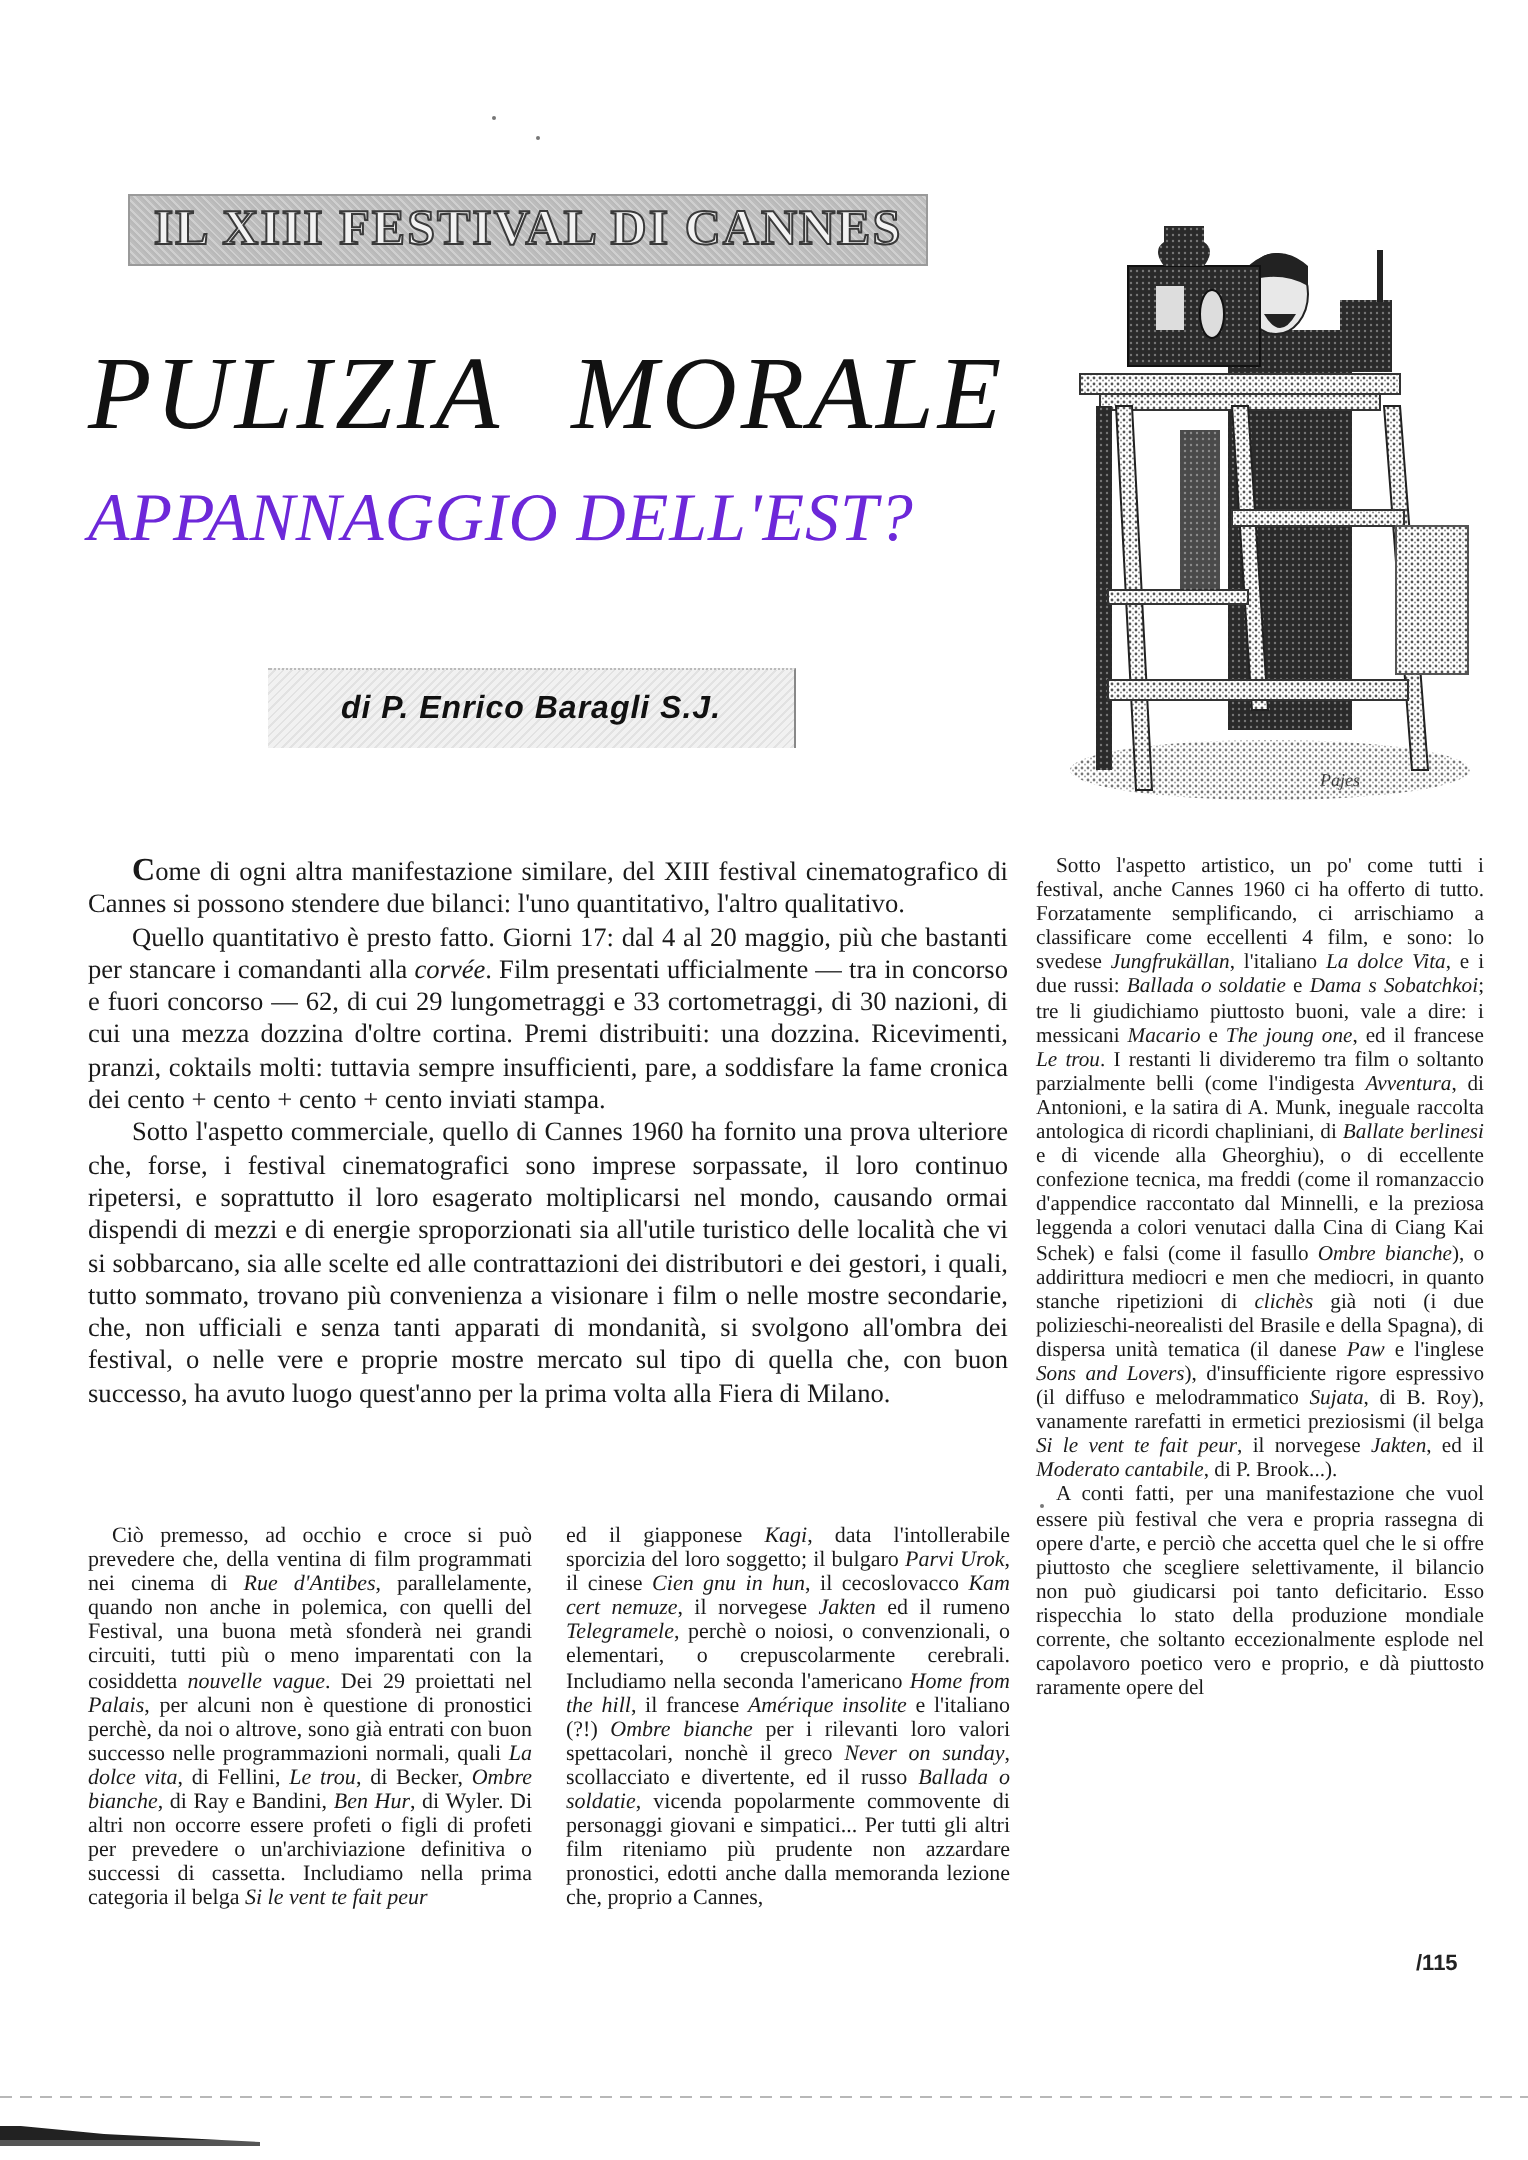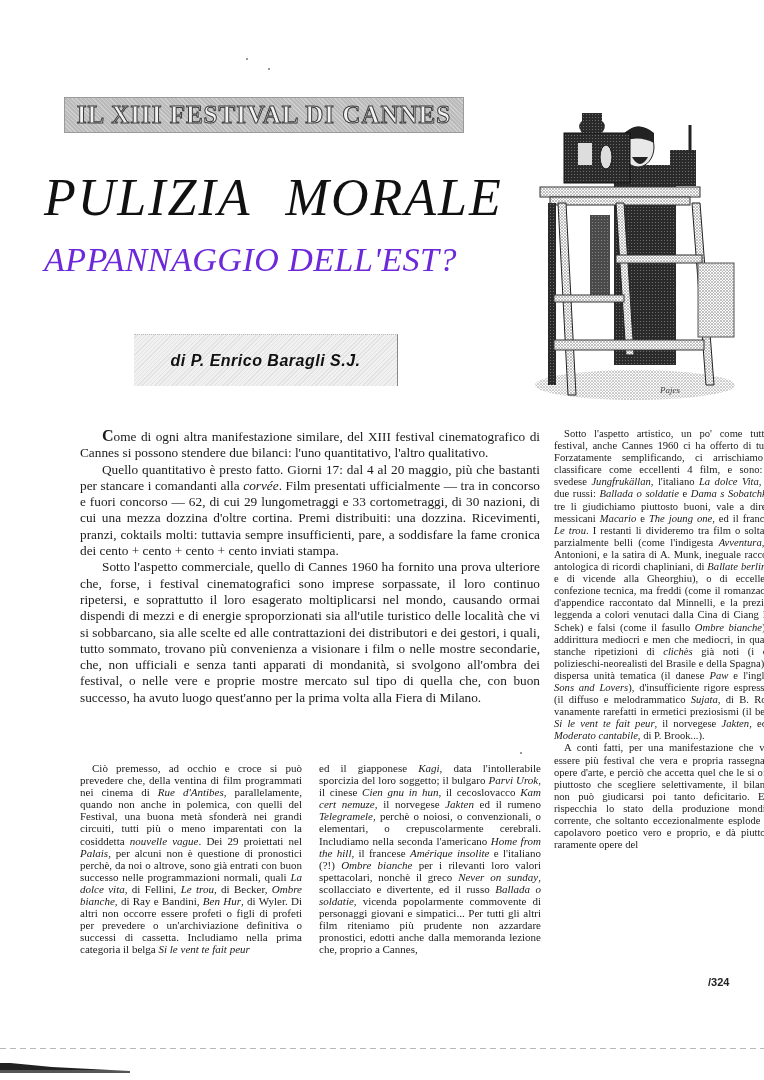--- a/index.html
+++ b/index.html
@@ -11,28 +11,28 @@
             border: 1px solid #9a9a9a; box-sizing: border-box; display: flex; align-items: center; justify-content: center; }
   .kicker span { font-family: "Liberation Serif", serif; font-weight: bold; font-size: 25px; letter-spacing: 1px;
                  color: #f2f2f2; -webkit-text-stroke: 1px #3a3a3a; white-space: nowrap; }
 
   .title1 { position: absolute; left: 44px; top: 170px; width: 450px; font-style: italic;
             font-size: 52px; line-height: 56px; letter-spacing: 2px; white-space: nowrap; color: #111; }
   .title1 .w2 { margin-left: 34px; }
   .title2 { position: absolute; left: 44px; top: 240px; width: 450px; font-style: italic;
             font-size: 34px; line-height: 40px; letter-spacing: 0.5px; white-space: nowrap; color: #6d28d9; }
 
-  .byline { position: absolute; left: 134px; top: 334px; width: 264px; height: 52px; box-sizing: border-box;
+  .byline { position: absolute; left: 134px; top: 334px; width: 264px; height: 40px; box-sizing: border-box;
             background: repeating-linear-gradient(135deg, #f1f1f1 0 2px, #e2e2e2 2px 3px);
             border-right: 1px solid #888; border-top: 1px dotted #bbb; display: flex; align-items: center; justify-content: center; }
   .byline span { font-family: "Liberation Sans", sans-serif; font-weight: bold; font-style: italic; font-size: 16px; letter-spacing: 0.5px; color: #111; }
 
   .illustration { position: absolute; left: 510px; top: 95px; width: 240px; height: 310px; }
 
-  .col { position: absolute; text-align: justify; hyphens: none; margin-left: 36px; }
+  .col { position: absolute; text-align: justify; hyphens: none; }
   .col p { margin: 0; }
   .lead { left: 44px; top: 428px; width: 460px; font-size: 13.3px; line-height: 16.3px; }
   .lead p { text-indent: 22px; }
   .dropc { font-weight: bold; font-size: 16px; }
 
   .c1, .c2 { top: 762px; width: 222px; font-size: 11px; line-height: 12.1px; }
   .c1 { left: 44px; } .c2 { left: 283px; }
   .c1 p, .c2 p { text-indent: 12px; }
   .c2 p.cont { text-indent: 0; }
 
@@ -115,19 +115,19 @@
 
 <div class="col c2">
   <p class="cont"><span>ed il giapponese </span><em>Kagi</em><span>, data l'intollerabile sporcizia del loro soggetto; il bulgaro </span><em>Parvi Urok</em><span>, il cinese </span><em>Cien gnu in hun</em><span>, il cecoslovacco </span><em>Kam cert nemuze</em><span>, il norvegese </span><em>Jakten</em><span> ed il rumeno </span><em>Telegramele</em><span>, perchè o noiosi, o convenzionali, o elementari, o crepuscolarmente cerebrali. Includiamo nella seconda l'americano </span><em>Home from the hill</em><span>, il francese </span><em>Amérique insolite</em><span> e l'italiano (?!) </span><em>Ombre bianche</em><span> per i rilevanti loro valori spettacolari, nonchè il greco </span><em>Never on sunday</em><span>, scollacciato e divertente, ed il russo </span><em>Ballada o soldatie</em><span>, vicenda popolarmente commovente di personaggi giovani e simpatici... Per tutti gli altri film riteniamo più prudente non azzardare pronostici, edotti anche dalla memoranda lezione che, proprio a Cannes,</span></p>
 </div>
 
 <div class="col c3">
   <p><span>Sotto l'aspetto artistico, un po' come tutti i festival, anche Cannes 1960 ci ha offerto di tutto. Forzatamente semplificando, ci arrischiamo a classificare come eccellenti 4 film, e sono: lo svedese </span><em>Jungfrukällan</em><span>, l'italiano </span><em>La dolce Vita</em><span>, e i due russi: </span><em>Ballada o soldatie</em><span> e </span><em>Dama s Sobatchkoi</em><span>; tre li giudichiamo piuttosto buoni, vale a dire: i messicani </span><em>Macario</em><span> e </span><em>The joung one</em><span>, ed il francese </span><em>Le trou</em><span>. I restanti li divideremo tra film o soltanto parzialmente belli (come l'indigesta </span><em>Avventura</em><span>, di Antonioni, e la satira di A. Munk, ineguale raccolta antologica di ricordi chapliniani, di </span><em>Ballate berlinesi</em><span> e di vicende alla Gheorghiu), o di eccellente confezione tecnica, ma freddi (come il romanzaccio d'appendice raccontato dal Minnelli, e la preziosa leggenda a colori venutaci dalla Cina di Ciang Kai Schek) e falsi (come il fasullo </span><em>Ombre bianche</em><span>), o addirittura mediocri e men che mediocri, in quanto stanche ripetizioni di </span><em>clichès</em><span> già noti (i due polizieschi-neorealisti del Brasile e della Spagna), di dispersa unità tematica (il danese </span><em>Paw</em><span> e l'inglese </span><em>Sons and Lovers</em><span>), d'insufficiente rigore espressivo (il diffuso e melodrammatico </span><em>Sujata</em><span>, di B. Roy), vanamente rarefatti in ermetici preziosismi (il belga </span><em>Si le vent te fait peur</em><span>, il norvegese </span><em>Jakten</em><span>, ed il </span><em>Moderato cantabile</em><span>, di P. Brook...).</span></p>
   <p>A conti fatti, per una manifestazione che vuol essere più festival che vera e propria rassegna di opere d'arte, e perciò che accetta quel che le si offre piuttosto che scegliere selettivamente, il bilancio non può giudicarsi poi tanto deficitario. Esso rispecchia lo stato della produzione mondiale corrente, che soltanto eccezionalmente esplode nel capolavoro poetico vero e proprio, e dà piuttosto raramente opere del</p>
 </div>
 
-<div class="pagenum">/324</div>
+<div class="pagenum">/115</div>
 
 <div class="scanline"></div>
 <div class="scanblob"></div>
 <div class="speck" style="left:246px; top:58px;"></div>
 <div class="speck" style="left:268px; top:68px;"></div>
 <div class="speck" style="left:520px; top:752px;"></div>
 
 </body></html>

